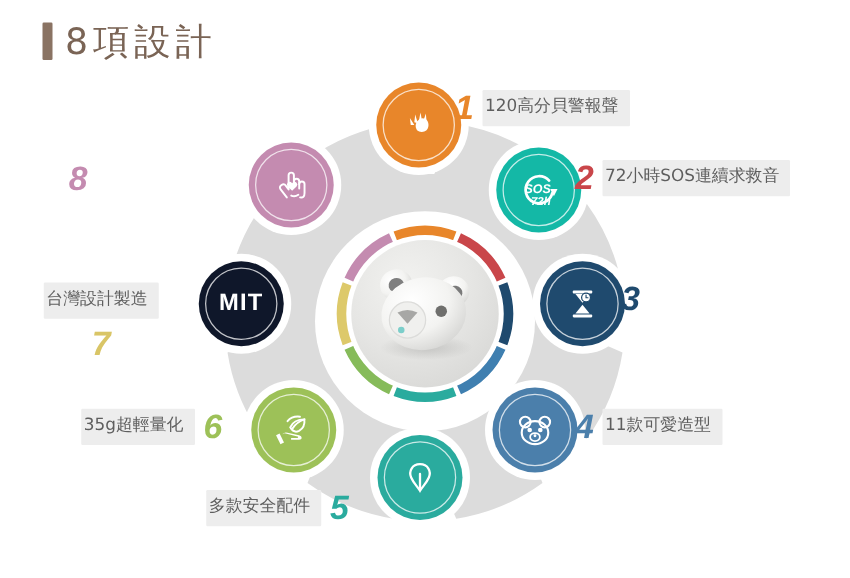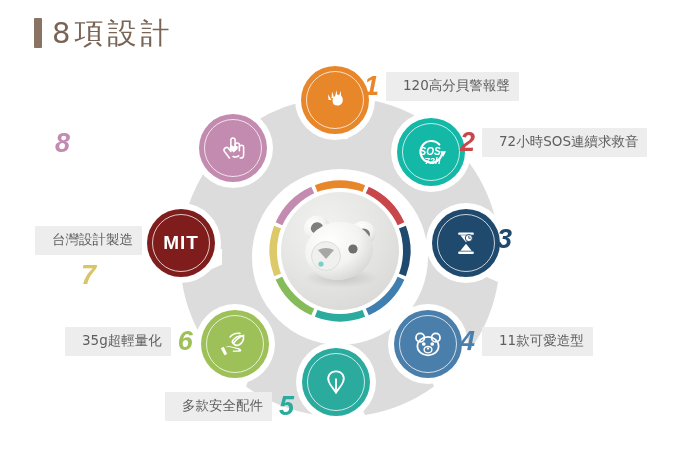--- a/index.html
+++ b/index.html
@@ -52,21 +52,21 @@
   
   .lab{position:absolute;display:flex;align-items:center;gap:7px;white-space:nowrap;}
   .lab.right{flex-direction:row;}
   .lab.left{flex-direction:row;}
   .num{
     font-size:27px;font-weight:bold;font-style:italic;line-height:1;
     font-family:"Liberation Sans",sans-serif;
   }
   .txt{
     background:#ededed;color:#5e5e5e;font-size:13.5px;line-height:1;
-    padding:7px 9px 8px 17px;border-radius:1px;
+    padding:7px 9px 8px 2px;border-radius:1px;
     font-family:"DejaVu Sans","Liberation Sans",sans-serif;
   }
 </style>
 </head>
 <body>
 
 <div id="stage">
 
   <div class="title-wrap">
     <div class="title-bar"></div>
@@ -200,21 +200,21 @@
       <path d="M10 30 q2 -4 7 -3 l13 3 q3 1 3 3 q0 2 -3 2 l-9 0 l0 -2 l7 0 q1 0 1 -1 q0 -1 -2 -1 l-12 -3 q-3 -1 -5 2 z"></path>
       <path d="M8 28 l5 10 -4 2 -5 -10 z"></path>
     </g>
     <g fill="none" stroke="#ffffff" stroke-width="2.2" stroke-linecap="round">
       <path d="M20 21 q4 -9 16 -9 q1 9 -6 13 q-6 3 -10 -4 z"></path>
       <path d="M36 12 q-9 3 -14 11"></path>
       <path d="M17 14 q5 -6 14 -5"></path>
     </g>
           </svg></span>
       </div>
-      <div class="node" style="left: 147px; top: 209px; background: #7f1d1d;">
+      <div class="node" style="left: 159px; top: 209px; background: #0f172a;">
         <div class="inner-ring"></div>
         <span class="mit-text">MIT</span>
       </div>
       <div class="node" style="left: 199px; top: 114px; background: rgb(196, 139, 176);">
         <div class="inner-ring"></div>
         <span style="line-height: 0;"><svg width="34" height="34" viewBox="0 0 48 48" aria-hidden="true">
     <g fill="none" stroke="#ffffff" stroke-width="2.2" stroke-linejoin="round" stroke-linecap="round">
       <path d="M19 38 l-7 -9 q-2 -3 1 -5 q3 -2 5 1 l3 4 l0 -16 q0 -3 3 -3 q3 0 3 3 l0 11"></path>
       <path d="M27 20 q0 -3 3 -3 q3 0 3 3 l0 8"></path>
       <path d="M33 23 q0 -3 3 -3 q3 0 3 3 l0 10 q0 6 -5 5"></path>

